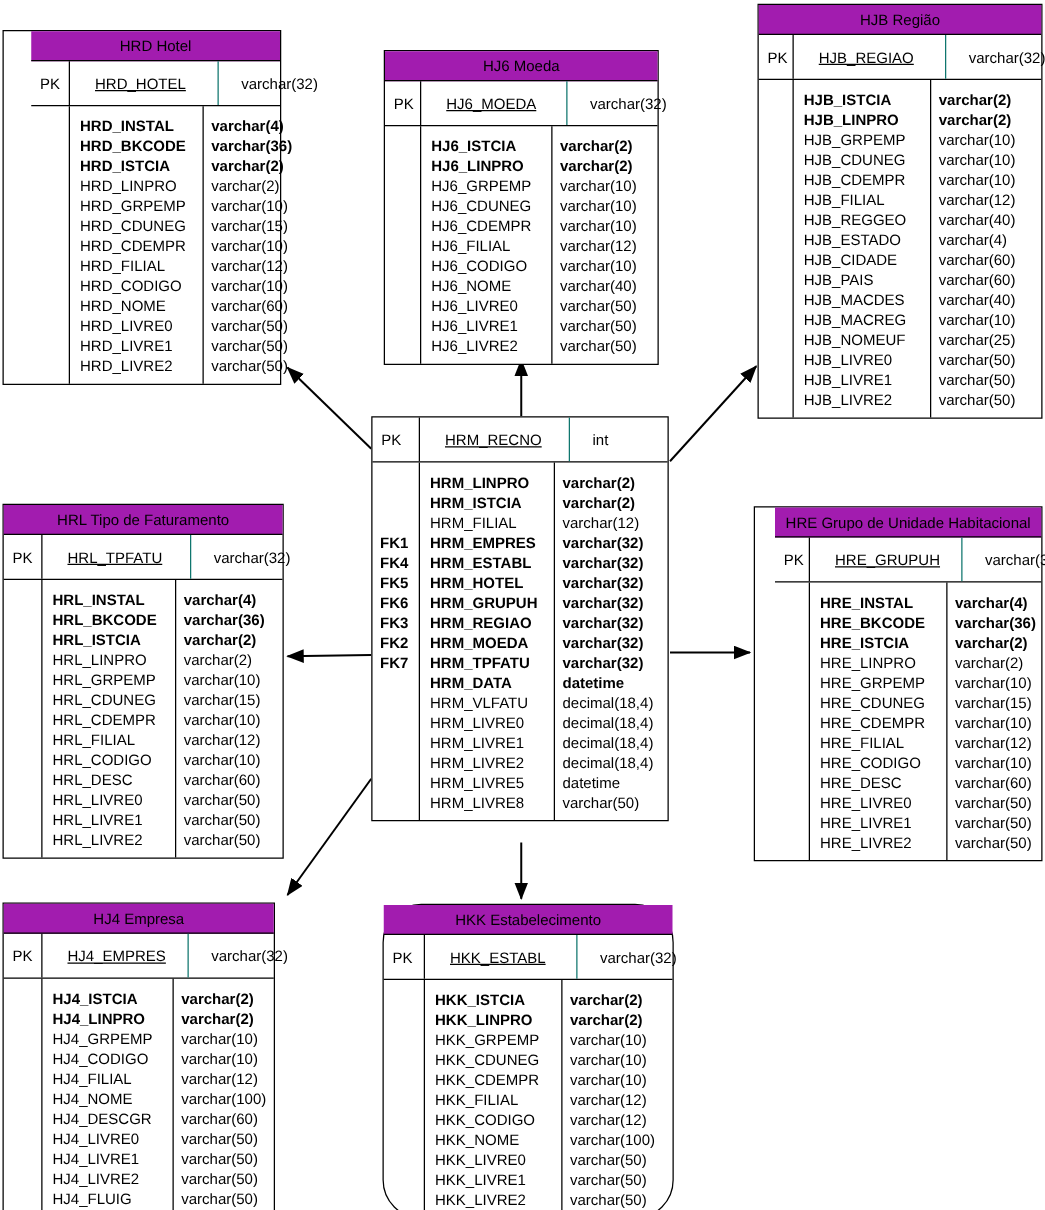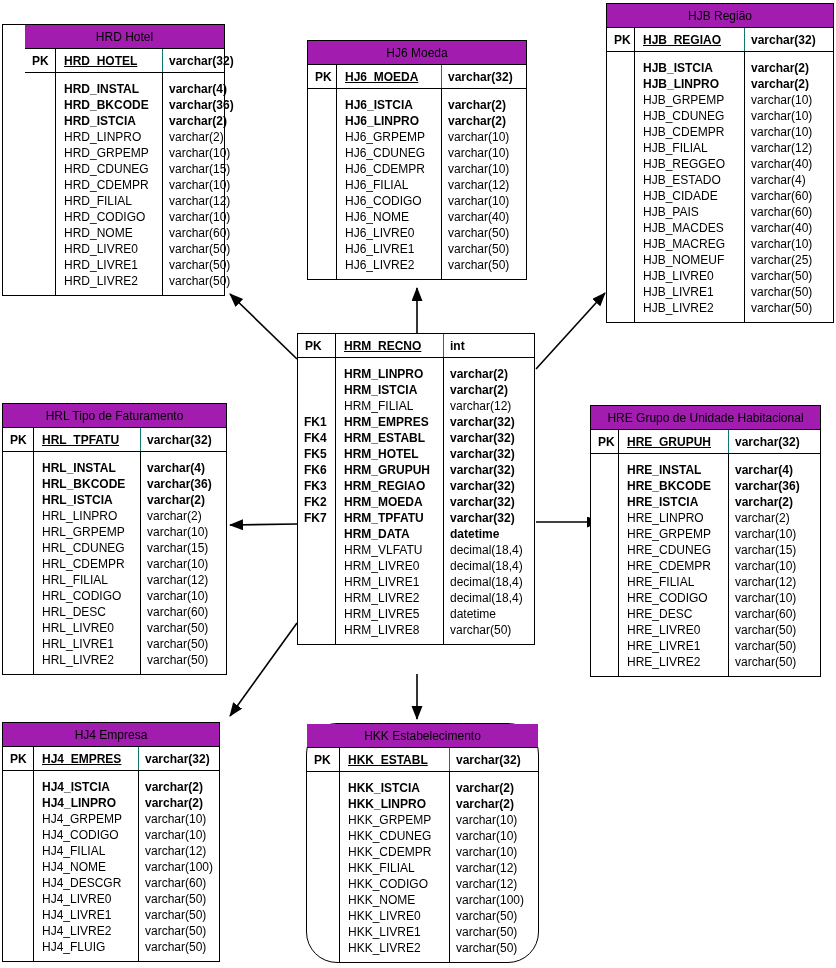--- a/index.html
+++ b/index.html
@@ -16,21 +16,21 @@
     position: absolute; z-index: 1; background: #fff;
     border: 1px solid #000; font-size: 12px; line-height: 16px;
   }
   .er-title {
     height: 24px; line-height: 24px; text-align: center;
     background: #a21caf; border-bottom: 1px solid #000;
     white-space: nowrap; overflow: hidden;
   }
   .er-pkrow {
     display: grid; grid-template-columns: var(--c1) var(--c2) 1fr;
-    height: 24px; border-bottom: 1px solid #000; font-weight: bold;
+    height: 36px; border-bottom: 1px solid #000; font-weight: normal; gap: 12px;
   }
   .er-pkrow > div { display: flex; align-items: center; white-space: nowrap; }
   .er-pkrow .c1 { padding-left: 7px; border-right: 1px solid #000; }
   .er-pkrow .c2 { padding-left: 8px; border-right: 1px solid #0f766e; text-decoration: underline; }
   .er-pkrow .c3 { padding-left: 6px; }
 
   .er-body { display: grid; grid-template-columns: var(--c1) var(--c2) 1fr; }
   .er-body .col { padding: 8px 0 6px 0; }
   .er-body .c1, .er-body .c2 { border-right: 1px solid #000; }
   .line { display: block; height: 16px; line-height: 16px; white-space: nowrap; overflow: hidden; }
@@ -38,21 +38,21 @@
   .col.c2 .line { padding-left: 8px; }
   .col.c3 .line { padding-left: 6px; }
   .line.bold { font-weight: bold; }
 
   
   .t-hrd-hotel                        { left: 2px;   top: 24px;  width: 223px; padding-left: 22px; --c1: 31px; --c2: 107px; }
   .t-hj6-moeda                        { left: 307px; top: 40px;  width: 220px; --c1: 29px; --c2: 105px; }
   .t-hjb-regiao                       { left: 606px; top: 3px;   width: 228px; --c1: 28px; --c2: 110px; }
   .t-hrm-faturamento-hoteleiro        { left: 297px; top: 333px; width: 238px; --c1: 38px; --c2: 108px; }
   .t-hrl-tipo-de-faturamento          { left: 2px;   top: 403px; width: 225px; --c1: 31px; --c2: 107px; }
-  .t-hre-grupo-de-unidade-habitacional{ left: 590px; top: 405px; width: 231px; --c1: 28px; --c2: 110px; }
+  .t-hre-grupo-de-unidade-habitacional{ left: 603px; top: 405px; width: 231px; padding-left: 16px; --c1: 28px; --c2: 110px; }
   .t-hj4-empresa                      { left: 2px;   top: 722px; width: 218px; --c1: 31px; --c2: 105px; }
   .t-hkk-estabelecimento              { left: 306px; top: 723px; width: 233px; border-radius: 31px; --c1: 33px; --c2: 110px; }
 </style>
 </head>
 <body>
 
 <div id="diagram-canvas">
   <svg class="arrows" width="836" height="968" viewBox="0 0 836 968">
     <defs>
       <marker id="ah" markerUnits="userSpaceOnUse" markerWidth="15" markerHeight="12" refX="13" refY="5.5" orient="auto">

